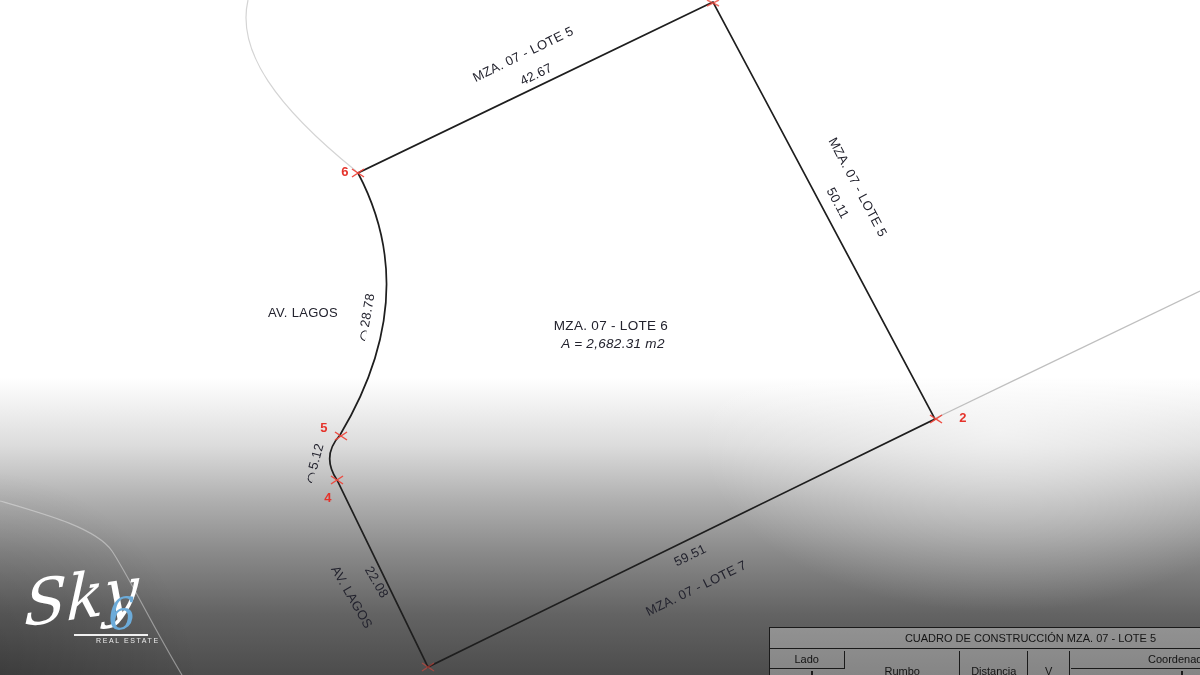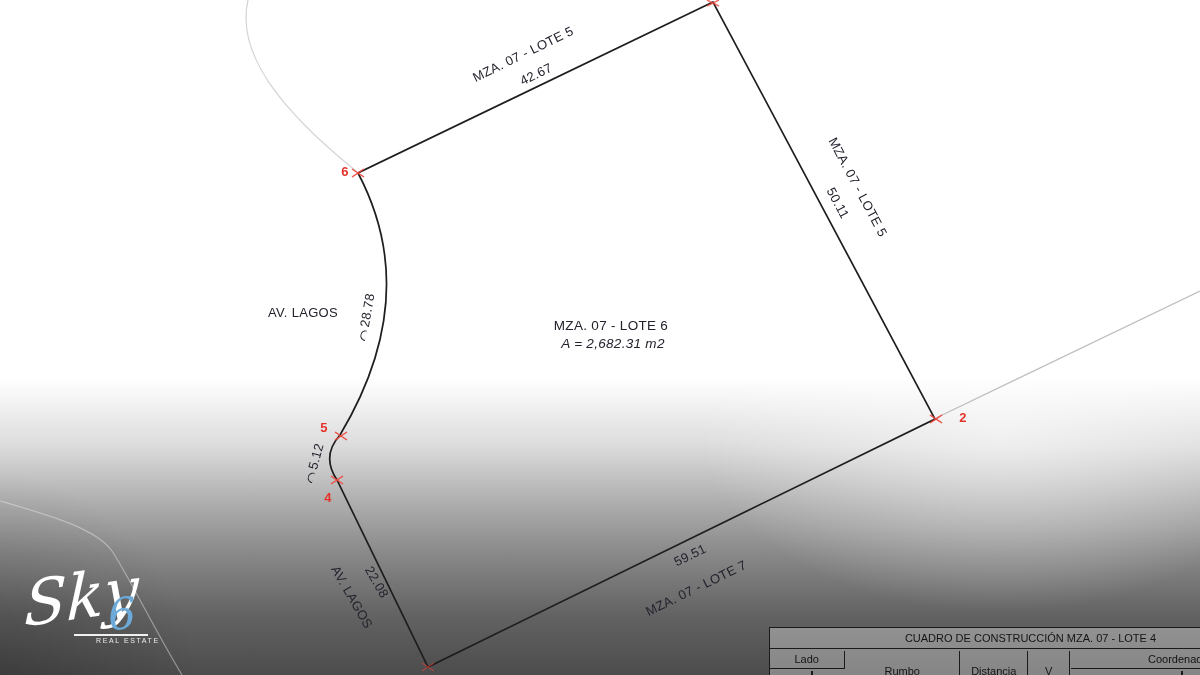--- a/index.html
+++ b/index.html
@@ -146,21 +146,21 @@
 </div>
 <div class="lbl red-lbl" style="left:328px;top:497px;transform:translate(-50%,-50%);">
   <span>4</span>
 </div>
 <div class="lbl red-lbl" style="left:963px;top:417px;transform:translate(-50%,-50%);">
   <span>2</span>
 </div>
 
 <div class="ctable">
   <div class="cell t-title">
-    <span>CUADRO DE CONSTRUCCIÓN MZA. 07 - LOTE 4</span>
+    <span>CUADRO DE CONSTRUCCIÓN MZA. 07 - LOTE 5</span>
   </div>
   <div class="cell c-lado">
     <span>Lado</span>
   </div>
   <div class="cell c-rumbo">
     <span>Rumbo</span>
   </div>
   <div class="cell c-dist">
     <span>Distancia</span>
   </div>

